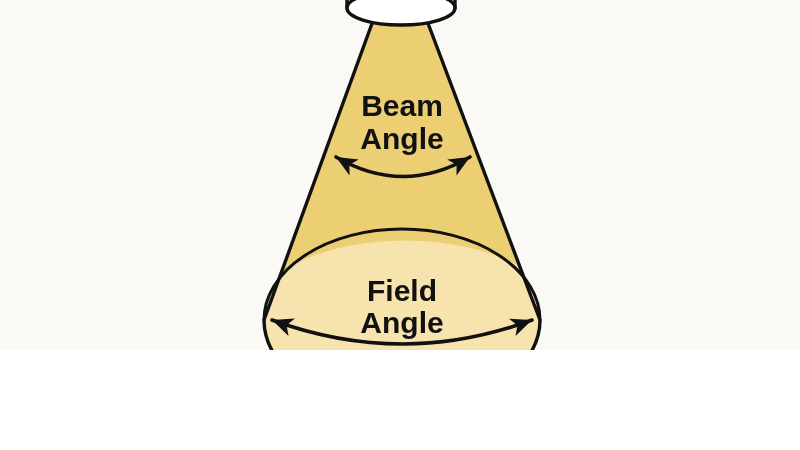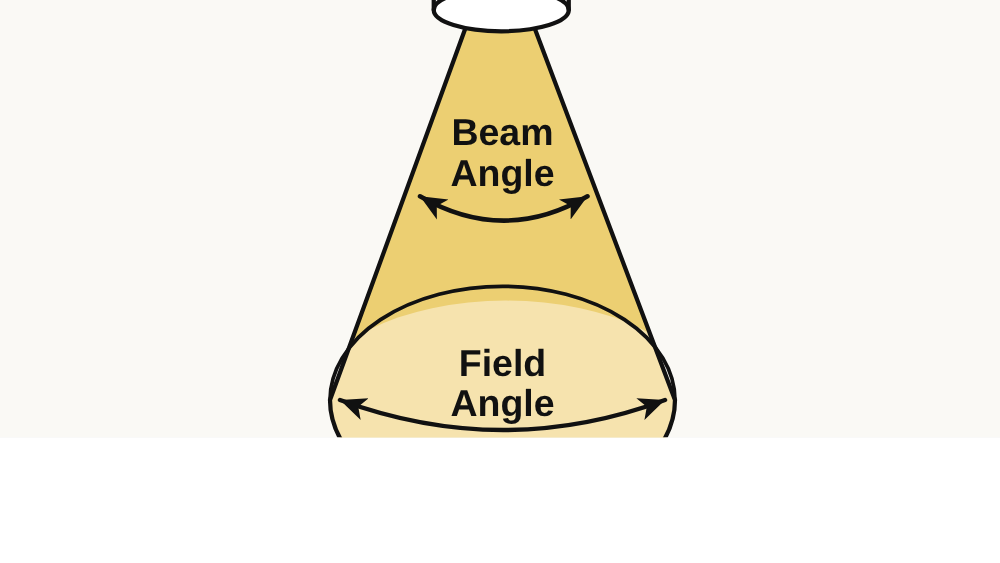--- a/index.html
+++ b/index.html
@@ -9,21 +9,21 @@
     background: #ffffff;
   }
   body {
     font-family: "Liberation Sans", sans-serif;
   }
   #diagram-root {
     position: relative;
     width: 800px;
     height: 350px;
     overflow: hidden;
-    background: #e5e5e5;
+    background: #a21caf;
   }
   #diagram-svg {
     position: absolute;
     left: 0;
     top: 0;
     width: 800px;
     height: 450px;
     display: block;
   }
   .label-text {

